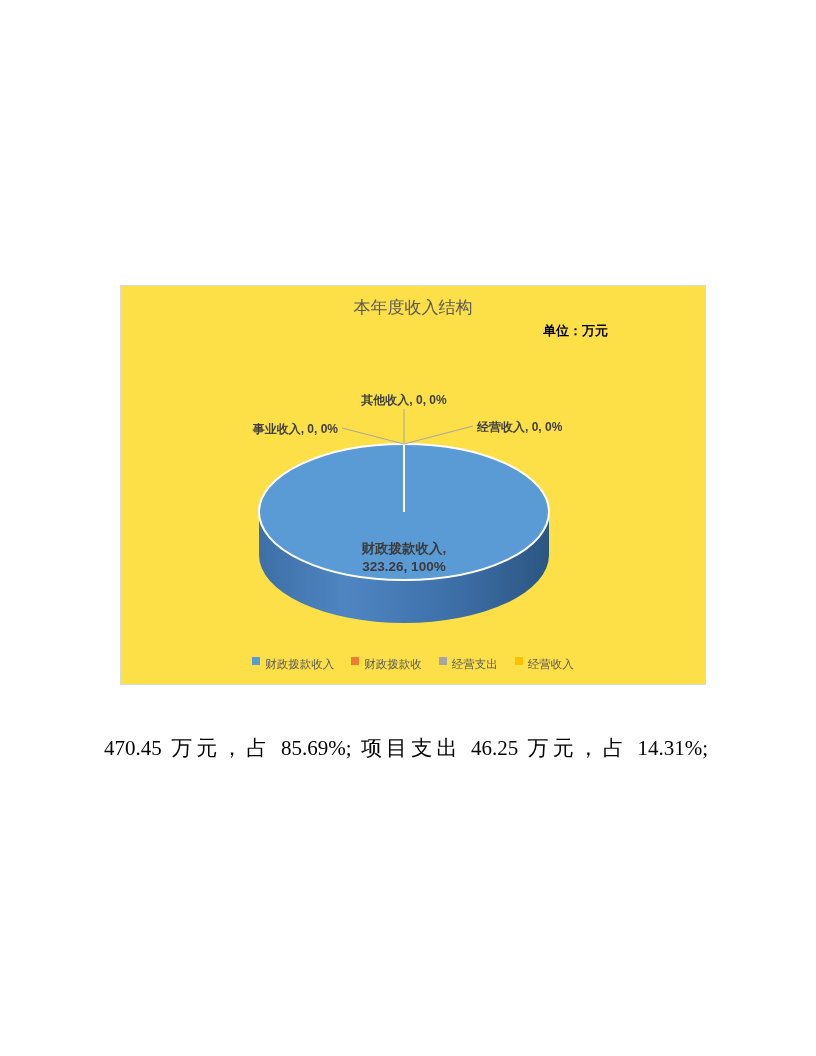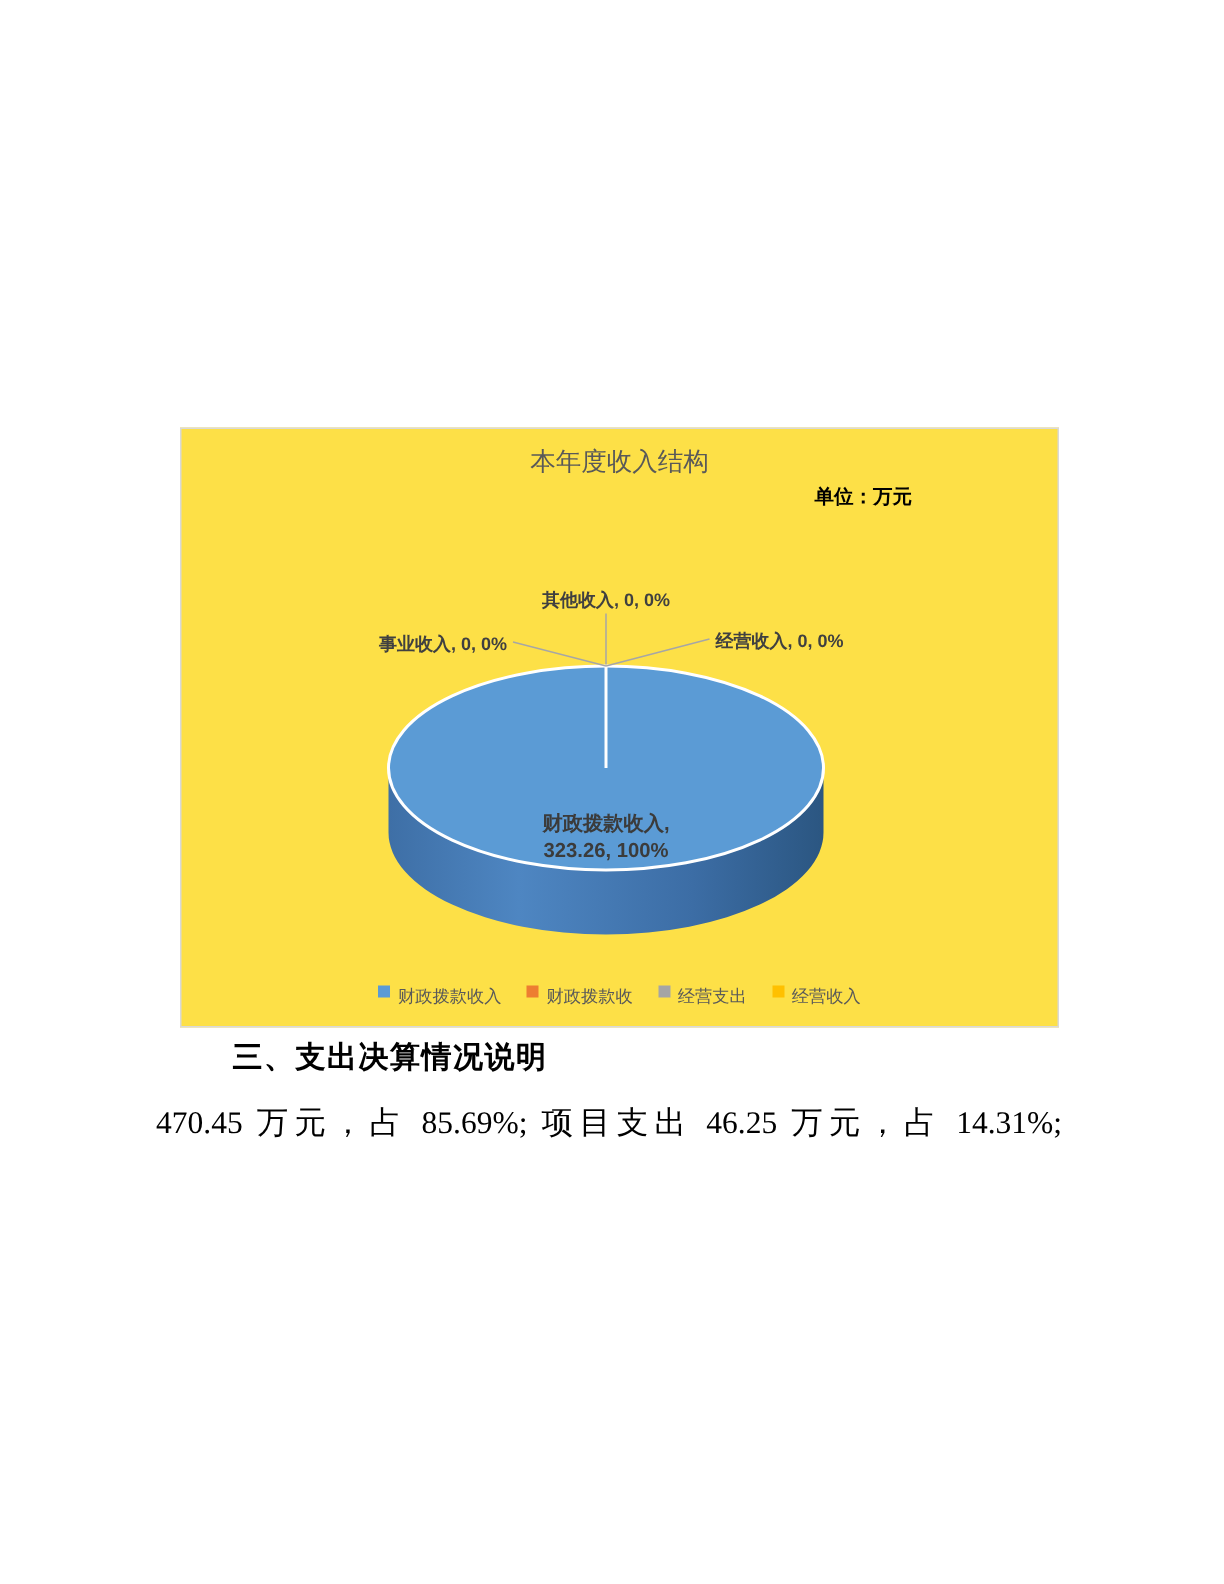--- a/index.html
+++ b/index.html
@@ -147,19 +147,18 @@
         <span class="legend-swatch" style="background: rgb(165, 165, 165);"></span>
         <span>经营支出</span>
       </div>
       <div class="legend-item">
         <span class="legend-swatch" style="background: rgb(255, 192, 0);"></span>
         <span>经营收入</span>
       </div>
     </div>
   </div>
 
-  <div class="sec-heading" id="heading-expense">三、支出决算情况说明</div>
 
   <div class="para" id="para-expense">
     <div class="para-line">470.45 万元，占 85.69%; 项目支出 46.25 万元，占 14.31%;</div>
   </div>
 
 </div>
 
 </body></html>

